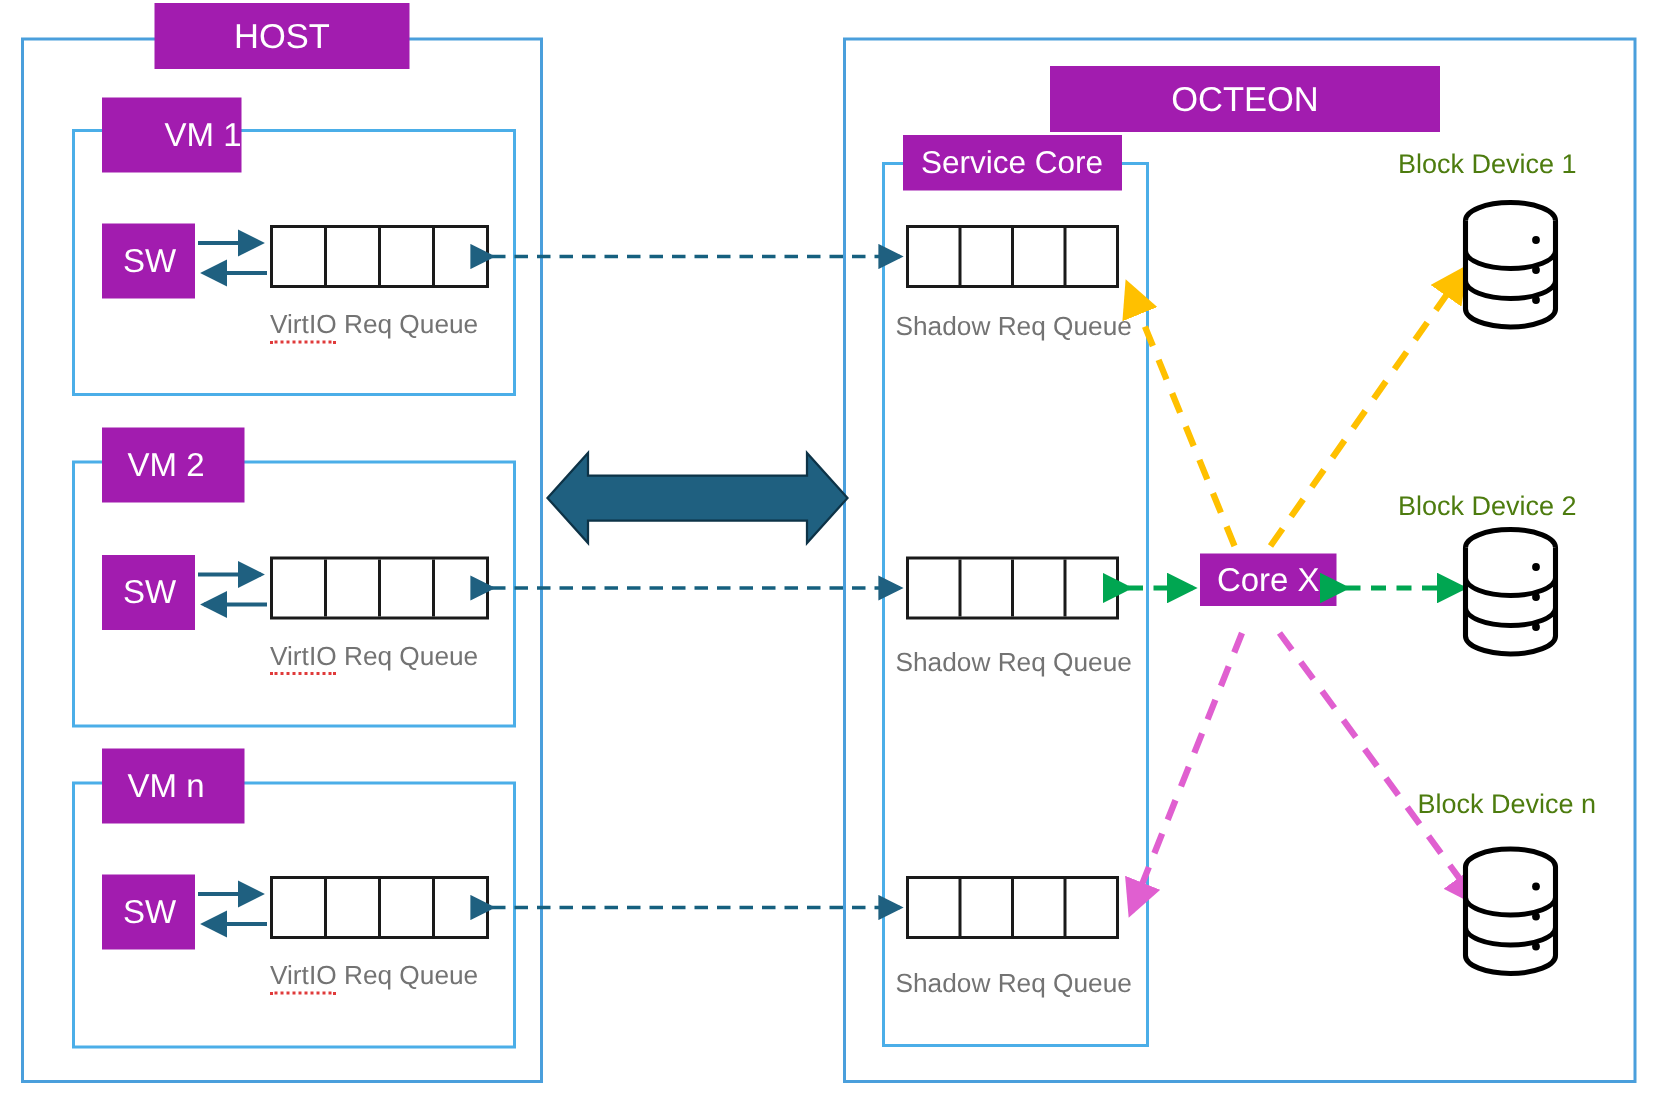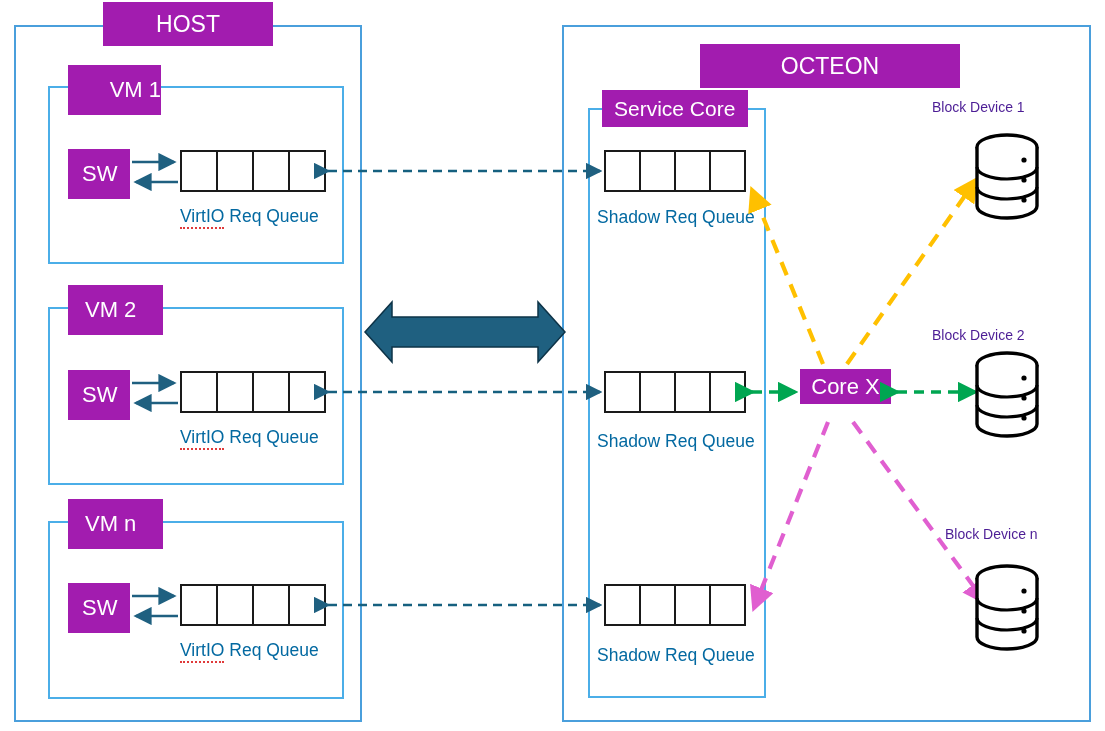--- a/index.html
+++ b/index.html
@@ -67,31 +67,31 @@
   .queue .cell {
     flex: 1 1 0;
     border-right: 2px solid #1a1a1a;
     box-sizing: border-box;
   }
   .queue .cell:last-child { border-right: none; }
 
   
   .caption {
     font-size: 17.5px;
-    color: #0369a1;
+    color: #737373;
     white-space: nowrap;
     line-height: 1;
   }
   .caption .sp-misspell {
     border-bottom: 2px dotted #e03a3a;
     padding-bottom: 1px;
   }
   .devlabel {
-    font-size: 14px;
-    color: #4c1d95;
+    font-size: 18px;
+    color: #4d7c0f;
     white-space: nowrap;
     line-height: 1;
   }
 </style>
 </head>
 <body>
 
 <div id="stage">
 
   <div class="abs outer-box" style="left:14px; top:25px; width:348px; height:697px;"></div>

